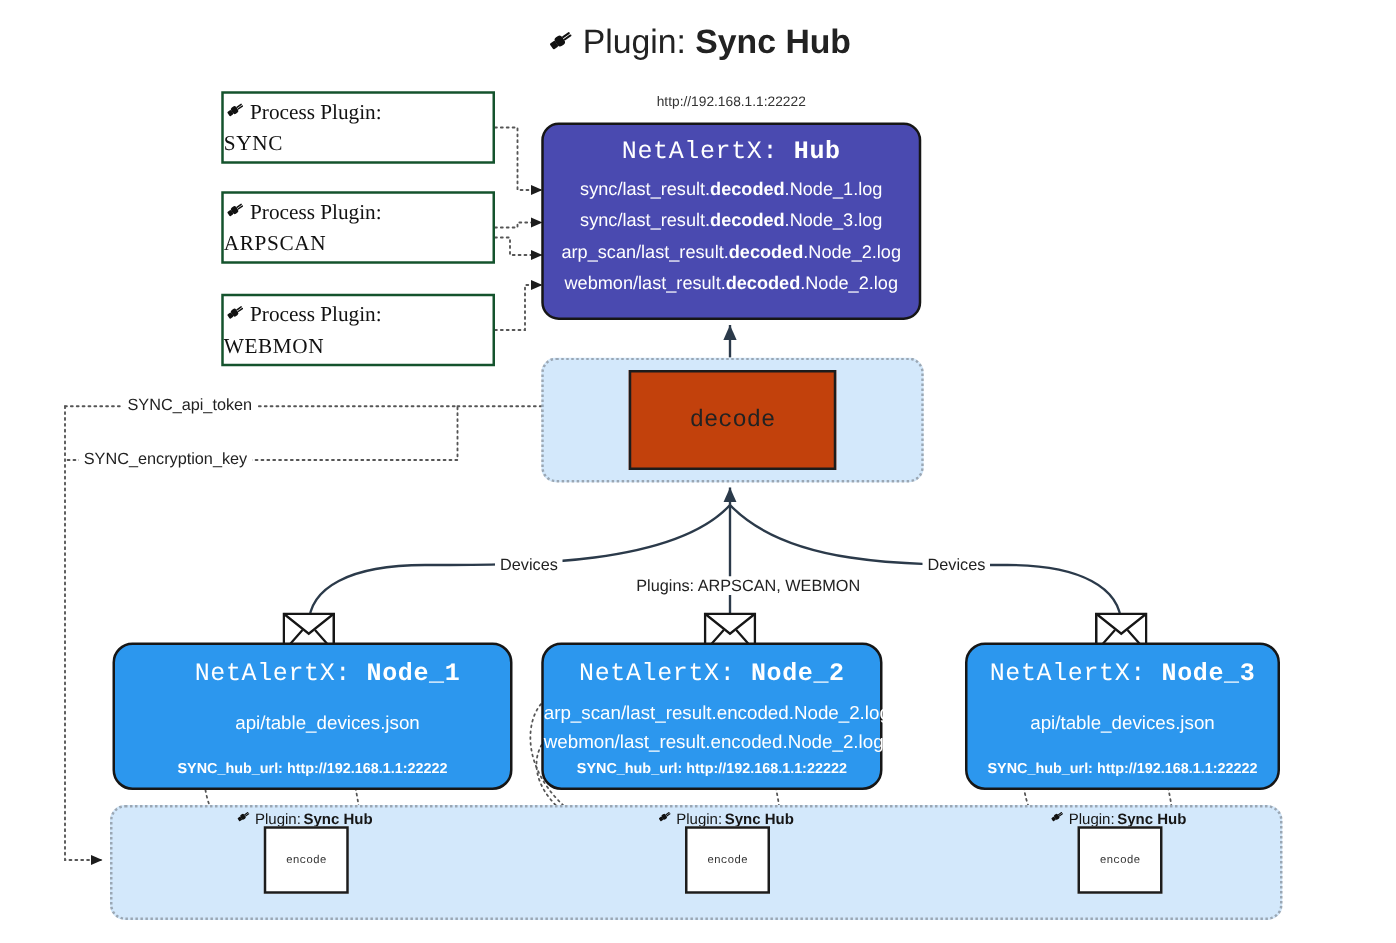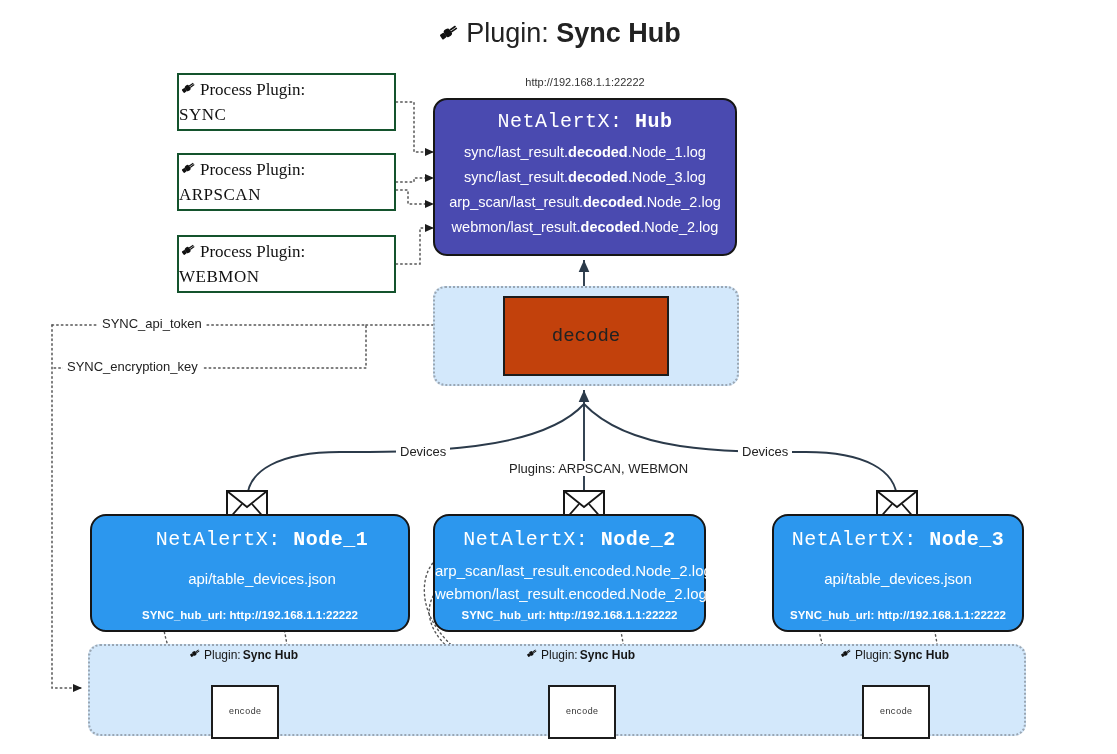--- a/index.html
+++ b/index.html
@@ -64,21 +64,21 @@
 
   
   .env{position:absolute;width:42px;height:32px;}
 
   
   #enc-wrap{position:absolute;left:88px;top:644px;width:938px;height:92px;
         background:#d3e8fb;border:2px dotted #9aa7b4;border-radius:12px;box-sizing:border-box;}
   .enc-box{position:absolute;width:68px;height:54px;background:#ffffff;
         border:2px solid #1c1c1c;box-sizing:border-box;display:flex;
         align-items:center;justify-content:center;
-        font-family:"Liberation Mono", monospace;font-size:9px;color:#333;margin-top:24px;}
+        font-family:"Liberation Mono", monospace;font-size:9px;color:#333;}
   .enc-cap{position:absolute;font-size:12px;color:#161616;white-space:nowrap;
         display:flex;align-items:center;gap:2px;}
   .enc-cap b{font-weight:700;}
   .enc-cap .lt{font-weight:400;}
 
   
   .elabel{position:absolute;font-size:13px;color:#222;background:#ffffff;
           padding:0 4px;white-space:nowrap;}
 </style>
 </head>

